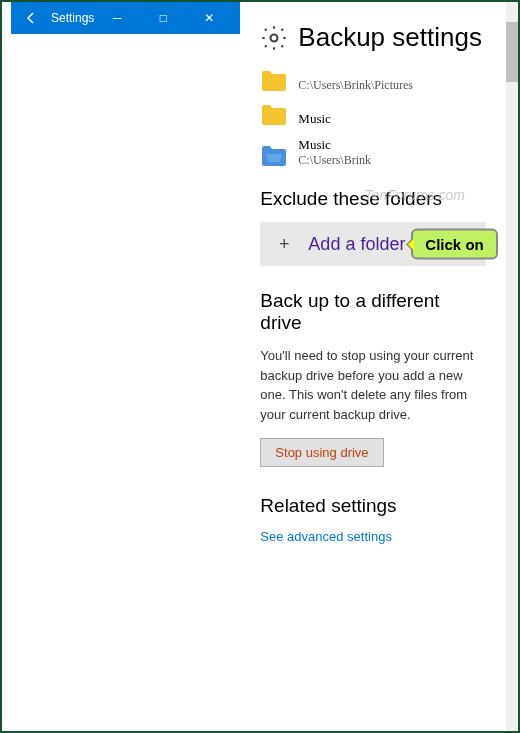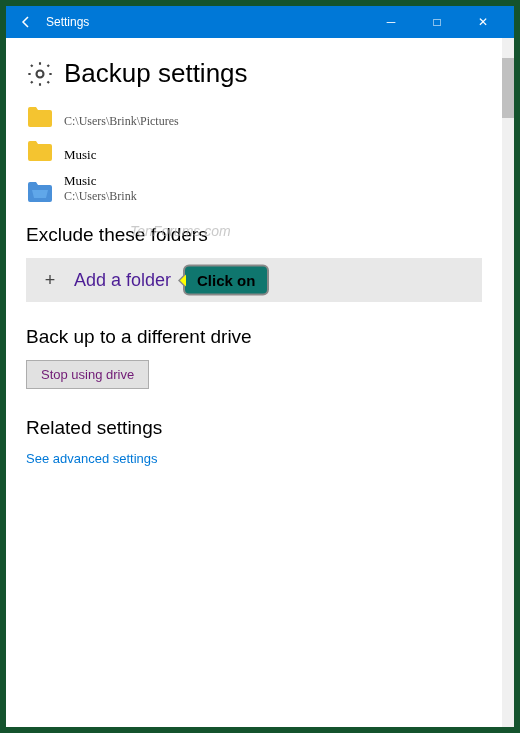--- a/index.html
+++ b/index.html
@@ -7,22 +7,22 @@
       width: 520px;
       height: 733px;
       font-family: 'Segoe UI', Arial, sans-serif;
       background: #fff;
       overflow: hidden;
     }
     .window {
       width: 520px;
       height: 733px;
       display: flex;
-      flex-direction: column;
-      border: 6px solid #14532d;
+      border: 2px solid #14532d;
+      padding-left: 9px;
     }
     .titlebar {
       background: #0078d7;
       height: 32px;
       display: flex;
       align-items: center;
       padding: 0 8px;
       flex-shrink: 0;
     }
     .titlebar-back {
@@ -143,24 +143,24 @@
       display: flex;
       align-items: center;
       justify-content: center;
     }
     .add-folder-text {
       font-size: 18px;
       color: #4c1d95;
     }
     .click-on-bubble {
       position: absolute;
-      left: 157px;
+      left: 151px;
       top: 50%;
       transform: translateY(-50%);
-      background: #0f766e;
+      background: #bef264;
       border: 2px solid #888;
       border-radius: 6px;
       padding: 5px 12px;
       font-size: 15px;
       font-weight: 700;
       color: #000;
       white-space: nowrap;
       display: flex;
       align-items: center;
     }
@@ -197,21 +197,21 @@
       color: #333;
       line-height: 1.5;
       margin-bottom: 14px;
     }
     .stop-btn {
       background: #e1e1e1;
       border: 1px solid #adadad;
       padding: 6px 14px;
       font-size: 13px;
       cursor: pointer;
-      color: #701a75;
+      color: #c2410c;
       margin-bottom: 20px;
     }
     .related-settings-heading {
       font-size: 19px;
       font-weight: 300;
       margin-bottom: 12px;
     }
     .link-item {
       color: #0078d7;
       font-size: 13px;
@@ -310,20 +310,21 @@
         <div class="add-folder-plus">+</div>
         <span class="add-folder-text">Add a folder</span>
 
         <div class="click-on-bubble">
           <span>Click on</span>
         </div>
       </div>
 
       
       <div class="section-heading">Back up to a different drive</div>
+      <p class="section-body">You'll need to stop using your current backup drive before you add a new one. This won't delete any files from your current backup drive.</p>
       <button class="stop-btn">Stop using drive</button>
 
       
       <div class="section-heading related-settings-heading">Related settings</div>
       <a class="link-item">See advanced settings</a>
 
     </div>
 
     <div class="scrollbar-track">
       <div class="scrollbar-thumb"></div>

